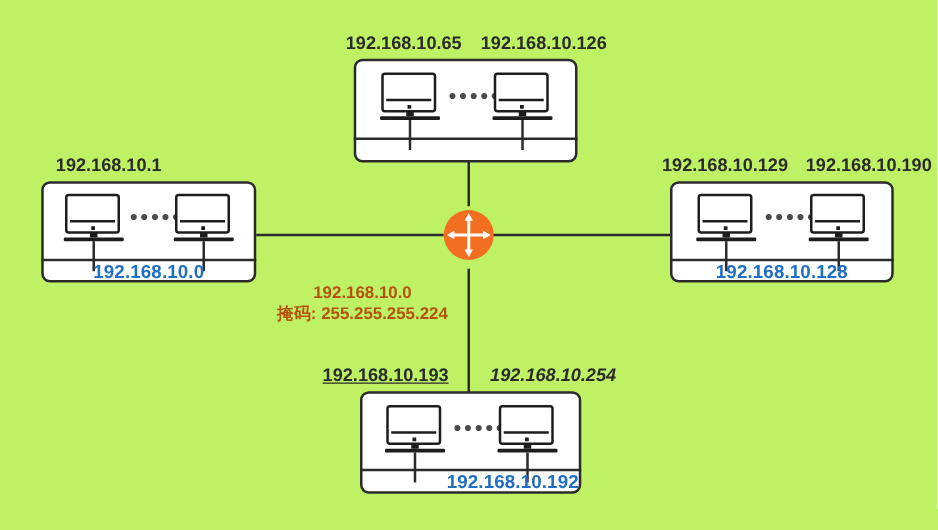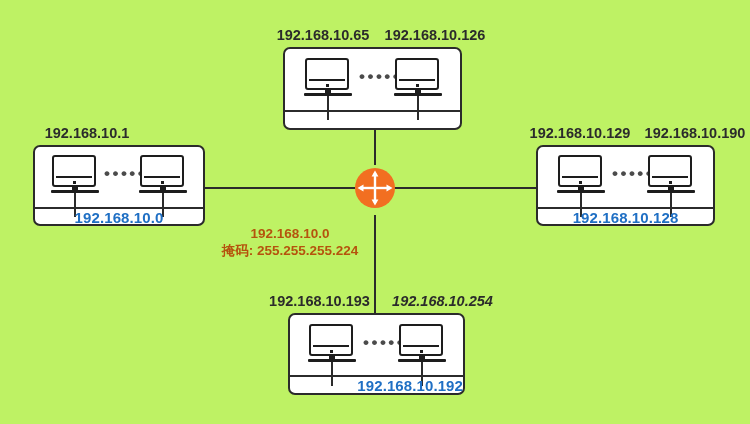--- a/index.html
+++ b/index.html
@@ -259,21 +259,21 @@
             <div class="screen-dot"></div>
           </div>
         <div class="neck"></div>
         <div class="base"></div>
       </div>
       <div class="drop" style="height:24px;"></div>
     </div>
     <div class="subnet-label" style="top:62px;">192.168.10.128</div>
   </div>
 
-  <div class="host-ip" style="left:252px; top:293px; width:135px;">192.168.10.193</div>
+  <div class="host-ip" style="left:241px; top:293px; width:135px;text-decoration:underline;">192.168.10.193</div>
   <div class="host-ip" style="left:375px; top:293px; width:135px;font-style:italic;">192.168.10.254</div>
 
   <div class="subnet" style="left:288px; top:313px; width:177px; height:82px;">
     <div class="subnet-bus" style="top:60px;"></div>
     <div class="host" style="left:19px; top:9px;">
       <div class="monitor">
         <div class="screen">
             <div class="screen-inner"></div>
             <div class="screen-dot"></div>
           </div>

